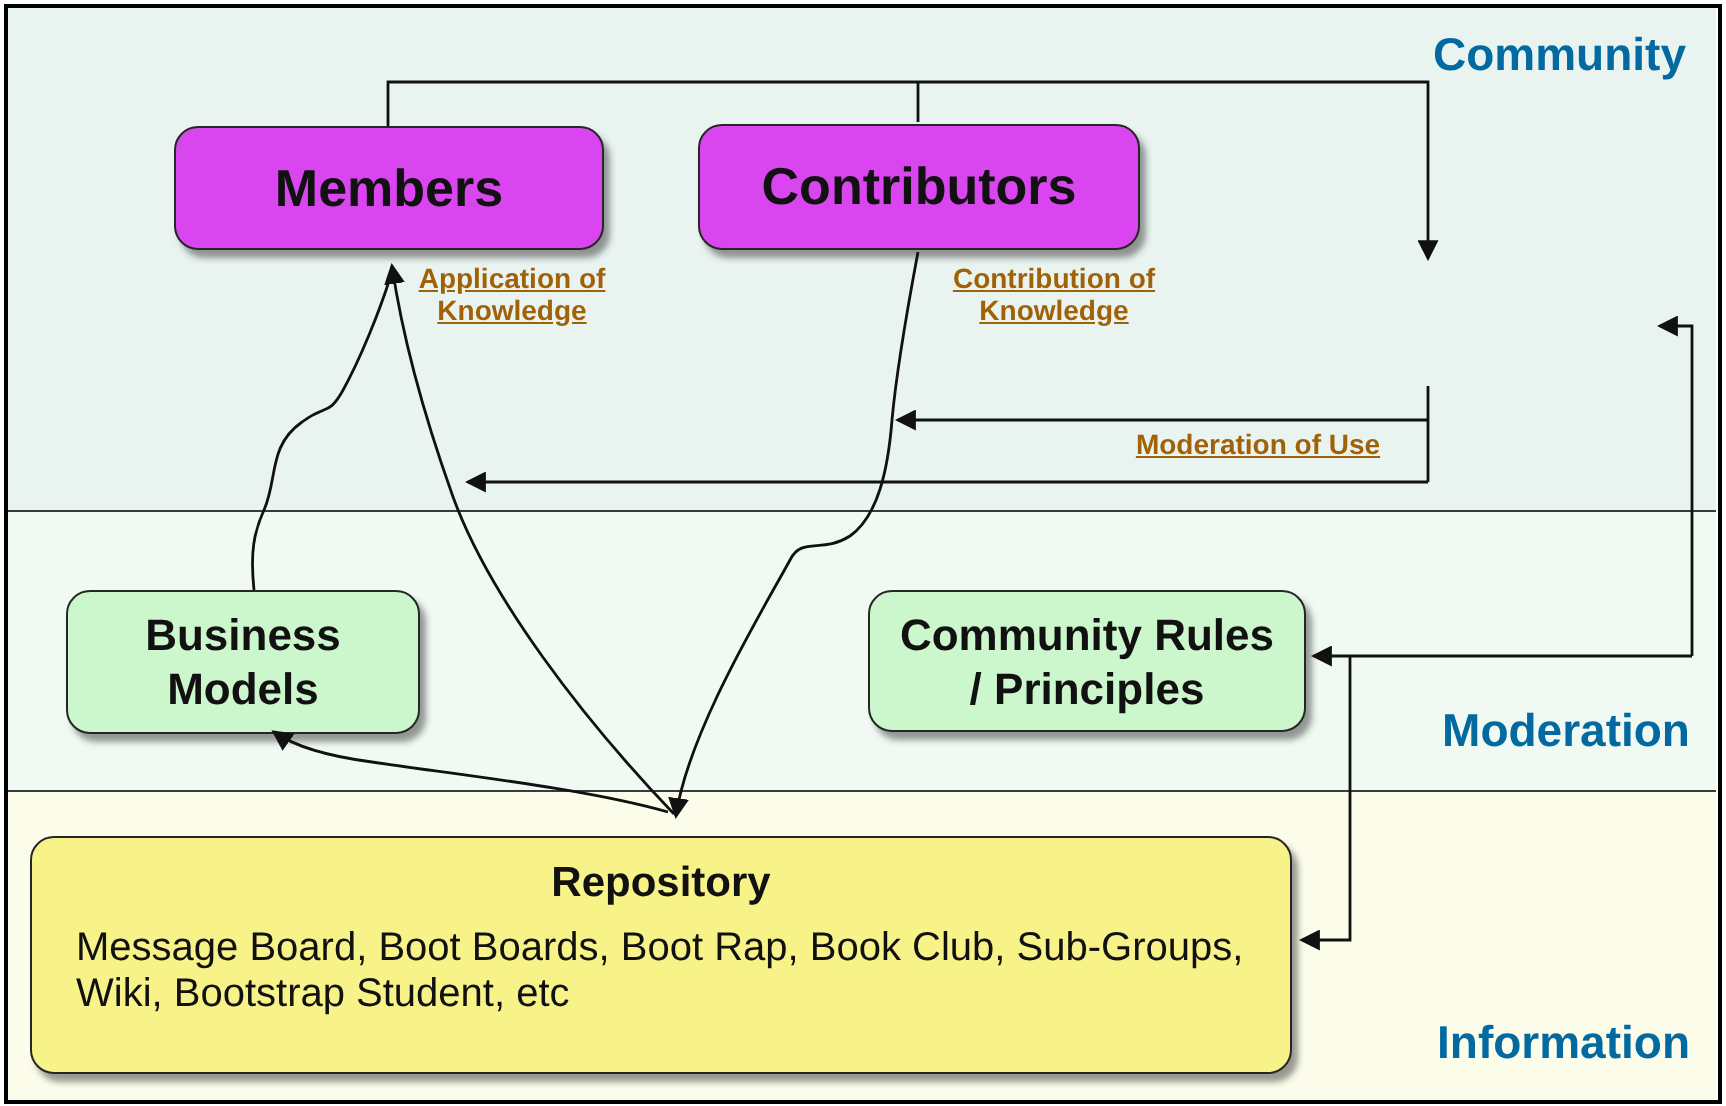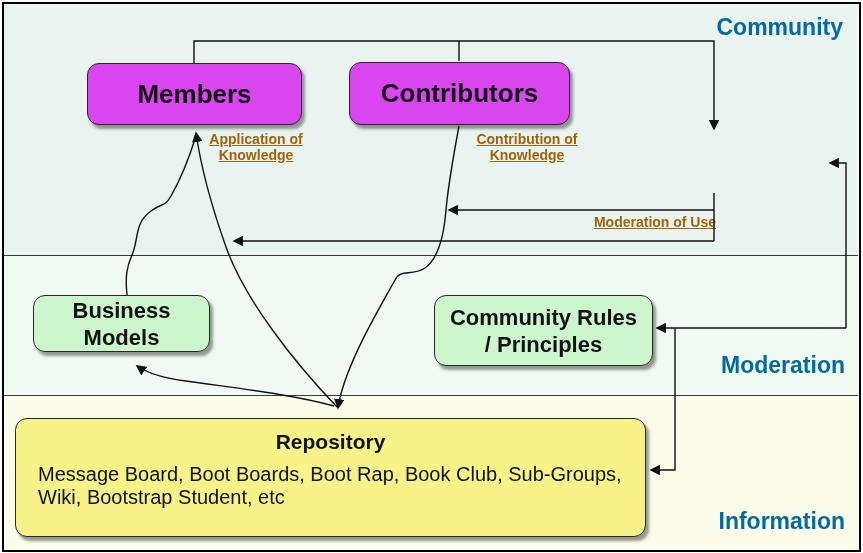--- a/index.html
+++ b/index.html
@@ -13,35 +13,35 @@
         box-shadow:3px 4px 3px rgba(70,70,70,0.55);display:flex;flex-direction:column;
         align-items:center;justify-content:center;text-align:center;font-weight:bold;color:#111;z-index:2;}
   .node-blue{background:#d946ef;}
   .node-green{background:#ccf7cc;}
   .node-yellow{background:#f8f388;}
   .big{font-size:26px;}
   .mid{font-size:22px;line-height:27px;}
   .node-members{left:87px;top:63px;width:215px;height:62px;}
   .node-contributors{left:349px;top:62px;width:221px;height:63px;}
   .node-moderation{left:605px;top:133px;width:218px;height:60px;}
-  .node-business{left:33px;top:295px;width:177px;height:57px;}
+  .node-business{left:33px;top:295px;width:177px;height:72px;}
   .node-rules{left:434px;top:295px;width:219px;height:71px;}
   .node-repository{left:15px;top:418px;width:631px;height:119px;border-radius:12px;
                    justify-content:flex-start;align-items:stretch;text-align:left;}
   .repo-title{font-size:21px;font-weight:bold;text-align:center;margin-top:11px;}
   .repo-items{font-size:20px;font-weight:normal;line-height:23px;padding:9px 22px 0 22px;}
   .band-label{position:absolute;font-size:23px;font-weight:bold;color:#0369a1;z-index:3;}
   .lbl-community{right:20px;top:14px;}
   .lbl-structure{right:18px;top:352px;}
   .lbl-information{right:18px;top:508px;}
   .edge-label{position:absolute;font-size:14px;font-weight:bold;text-decoration:underline;
               text-align:center;line-height:15.5px;color:#a16207;z-index:3;}
   .lbl-application{left:194px;top:132px;width:124px;}
   .lbl-contribution{left:465px;top:132px;width:124px;}
-  .lbl-moderation-use{left:585px;top:215px;width:140px;}
+  .lbl-moderation-use{left:559px;top:215px;width:140px;}
   svg.overlay{position:absolute;left:0;top:0;z-index:4;pointer-events:none;}
   svg.overlay path{fill:none;stroke:#111;stroke-width:1.4px;}
 </style>
 </head>
 <body>
 
 <div class="canvas">
 
   <div class="band band-community"></div>
   <div class="band band-structure"></div>

